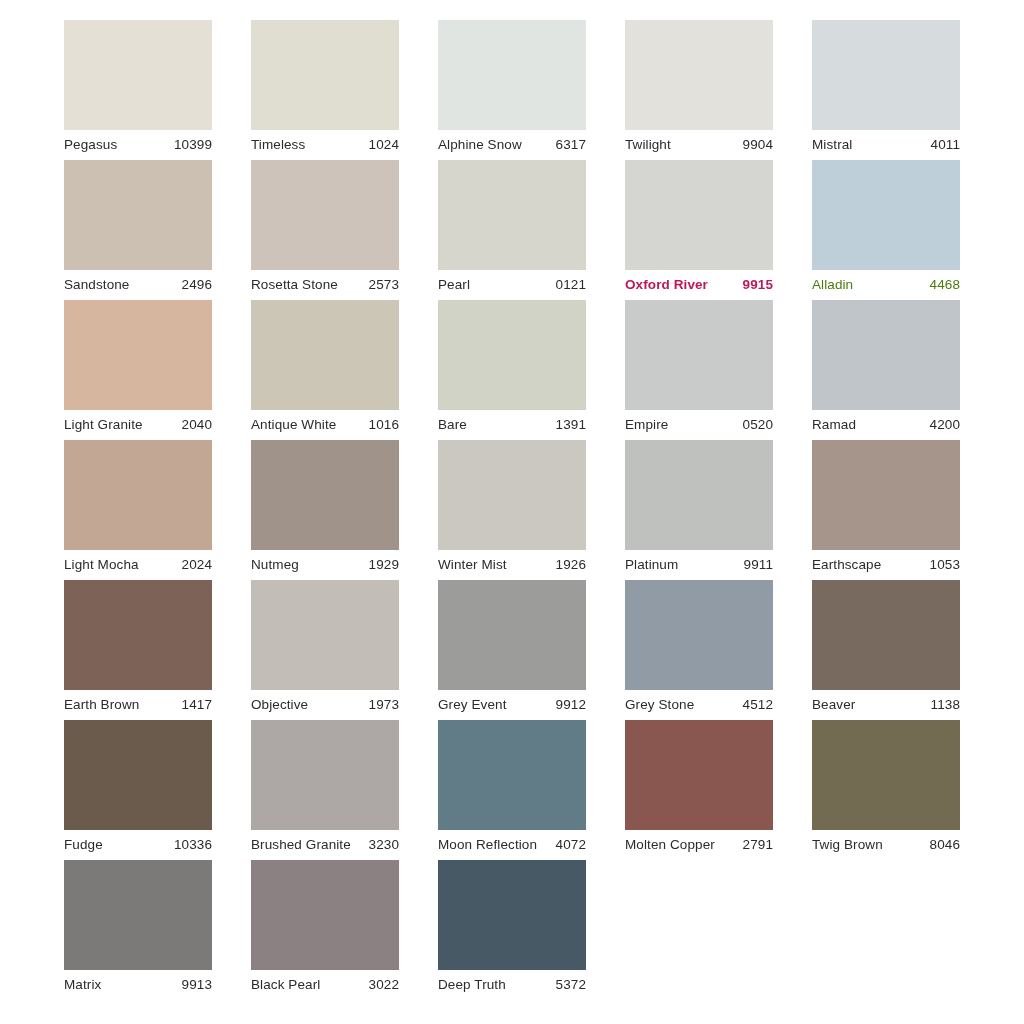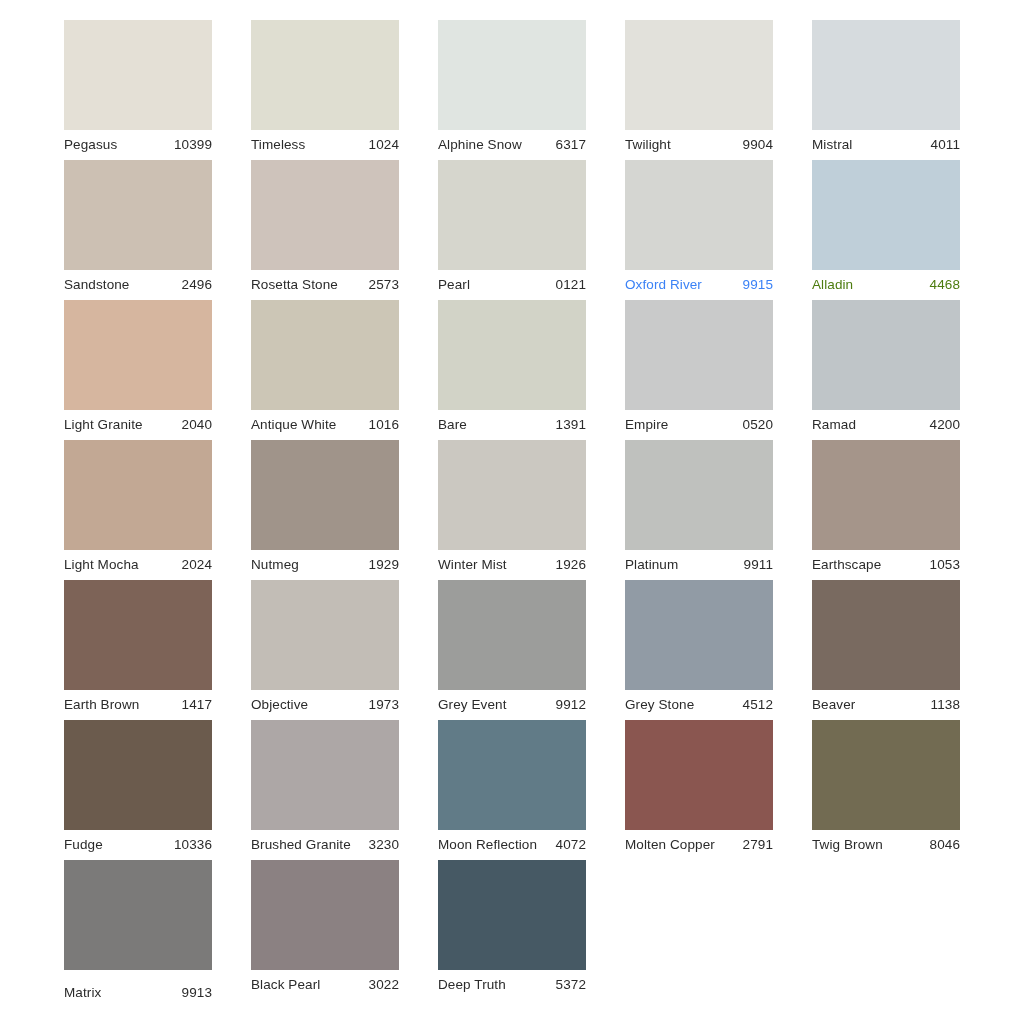--- a/index.html
+++ b/index.html
@@ -116,21 +116,21 @@
     </div>
     <div class="swatch-cell">
       <div class="swatch-chip" style="background: rgb(214, 214, 205);"></div>
       <div class="swatch-caption" style="color: rgb(43, 43, 43);">
         <span class="swatch-name">Pearl</span>
         <span class="swatch-code">0121</span>
       </div>
     </div>
     <div class="swatch-cell">
       <div class="swatch-chip" style="background: rgb(213, 214, 210);"></div>
-      <div class="swatch-caption" style="color: #3b82f6;">
+      <div class="swatch-caption" style="color: #be185d; font-weight: bold;">
         <span class="swatch-name">Oxford River</span>
         <span class="swatch-code">9915</span>
       </div>
     </div>
     <div class="swatch-cell">
       <div class="swatch-chip" style="background: rgb(191, 207, 217);"></div>
       <div class="swatch-caption" style="color: #4d7c0f;">
         <span class="swatch-name">Alladin</span>
         <span class="swatch-code">4468</span>
       </div>
@@ -270,21 +270,21 @@
     </div>
     <div class="swatch-cell">
       <div class="swatch-chip" style="background: rgb(114, 107, 82);"></div>
       <div class="swatch-caption" style="color: rgb(43, 43, 43);">
         <span class="swatch-name">Twig Brown</span>
         <span class="swatch-code">8046</span>
       </div>
     </div>
     <div class="swatch-cell">
       <div class="swatch-chip" style="background: rgb(123, 122, 121);"></div>
-      <div class="swatch-caption" style="color: rgb(43, 43, 43); margin-top: 8px;">
+      <div class="swatch-caption" style="color: rgb(43, 43, 43);">
         <span class="swatch-name">Matrix</span>
         <span class="swatch-code">9913</span>
       </div>
     </div>
     <div class="swatch-cell">
       <div class="swatch-chip" style="background: rgb(139, 129, 130);"></div>
       <div class="swatch-caption" style="color: rgb(43, 43, 43);">
         <span class="swatch-name">Black Pearl</span>
         <span class="swatch-code">3022</span>
       </div>

